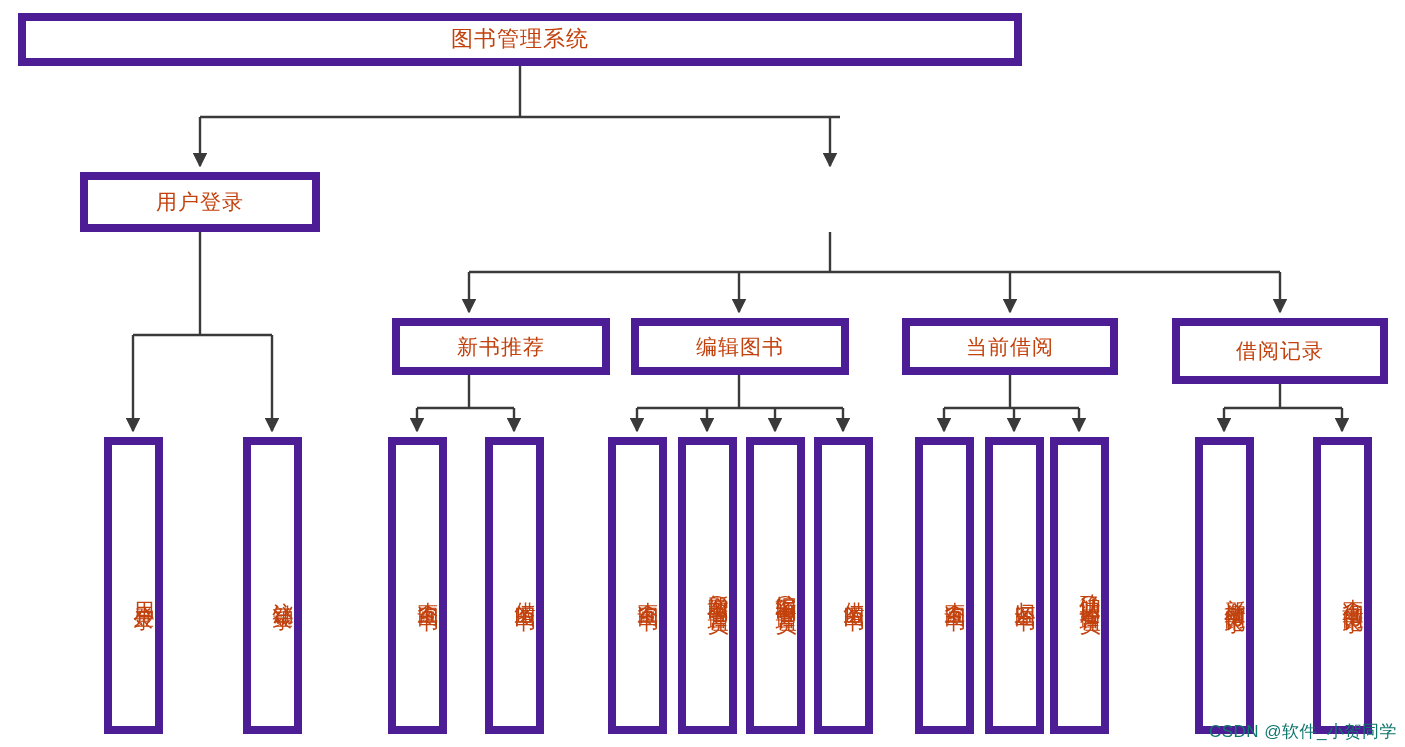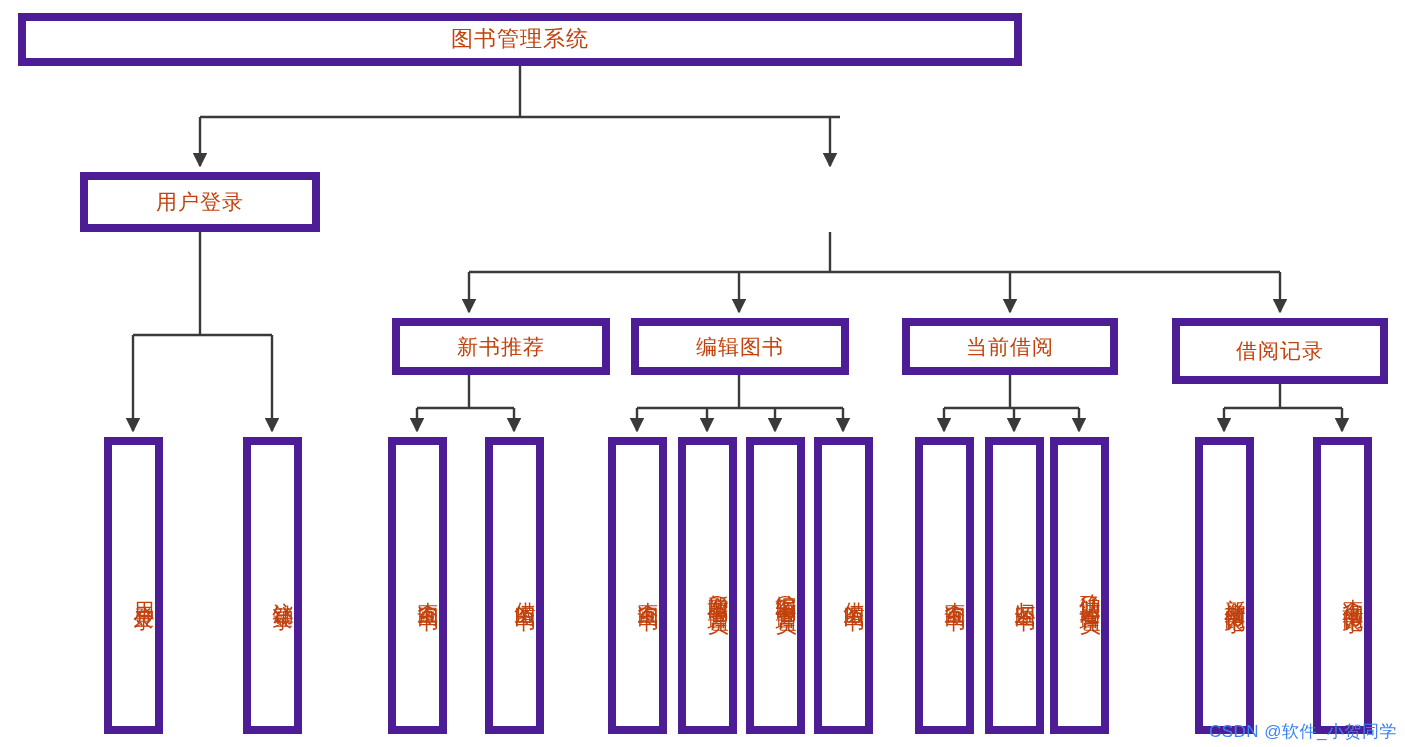--- a/index.html
+++ b/index.html
@@ -59,21 +59,21 @@
   .node.vert .vtext {
     display: block;
     writing-mode: vertical-rl;
     text-orientation: upright;
   }
   .watermark {
     position: absolute;
     right: 8px;
     bottom: 4px;
     font-size: 17px;
-    color: #3b82f6;
+    color: #0f766e;
     letter-spacing: 0.5px;
     z-index: 5;
     white-space: nowrap;
     user-select: none;
   }
 </style>
 </head>
 <body>
 
 <div id="diagram-root">

